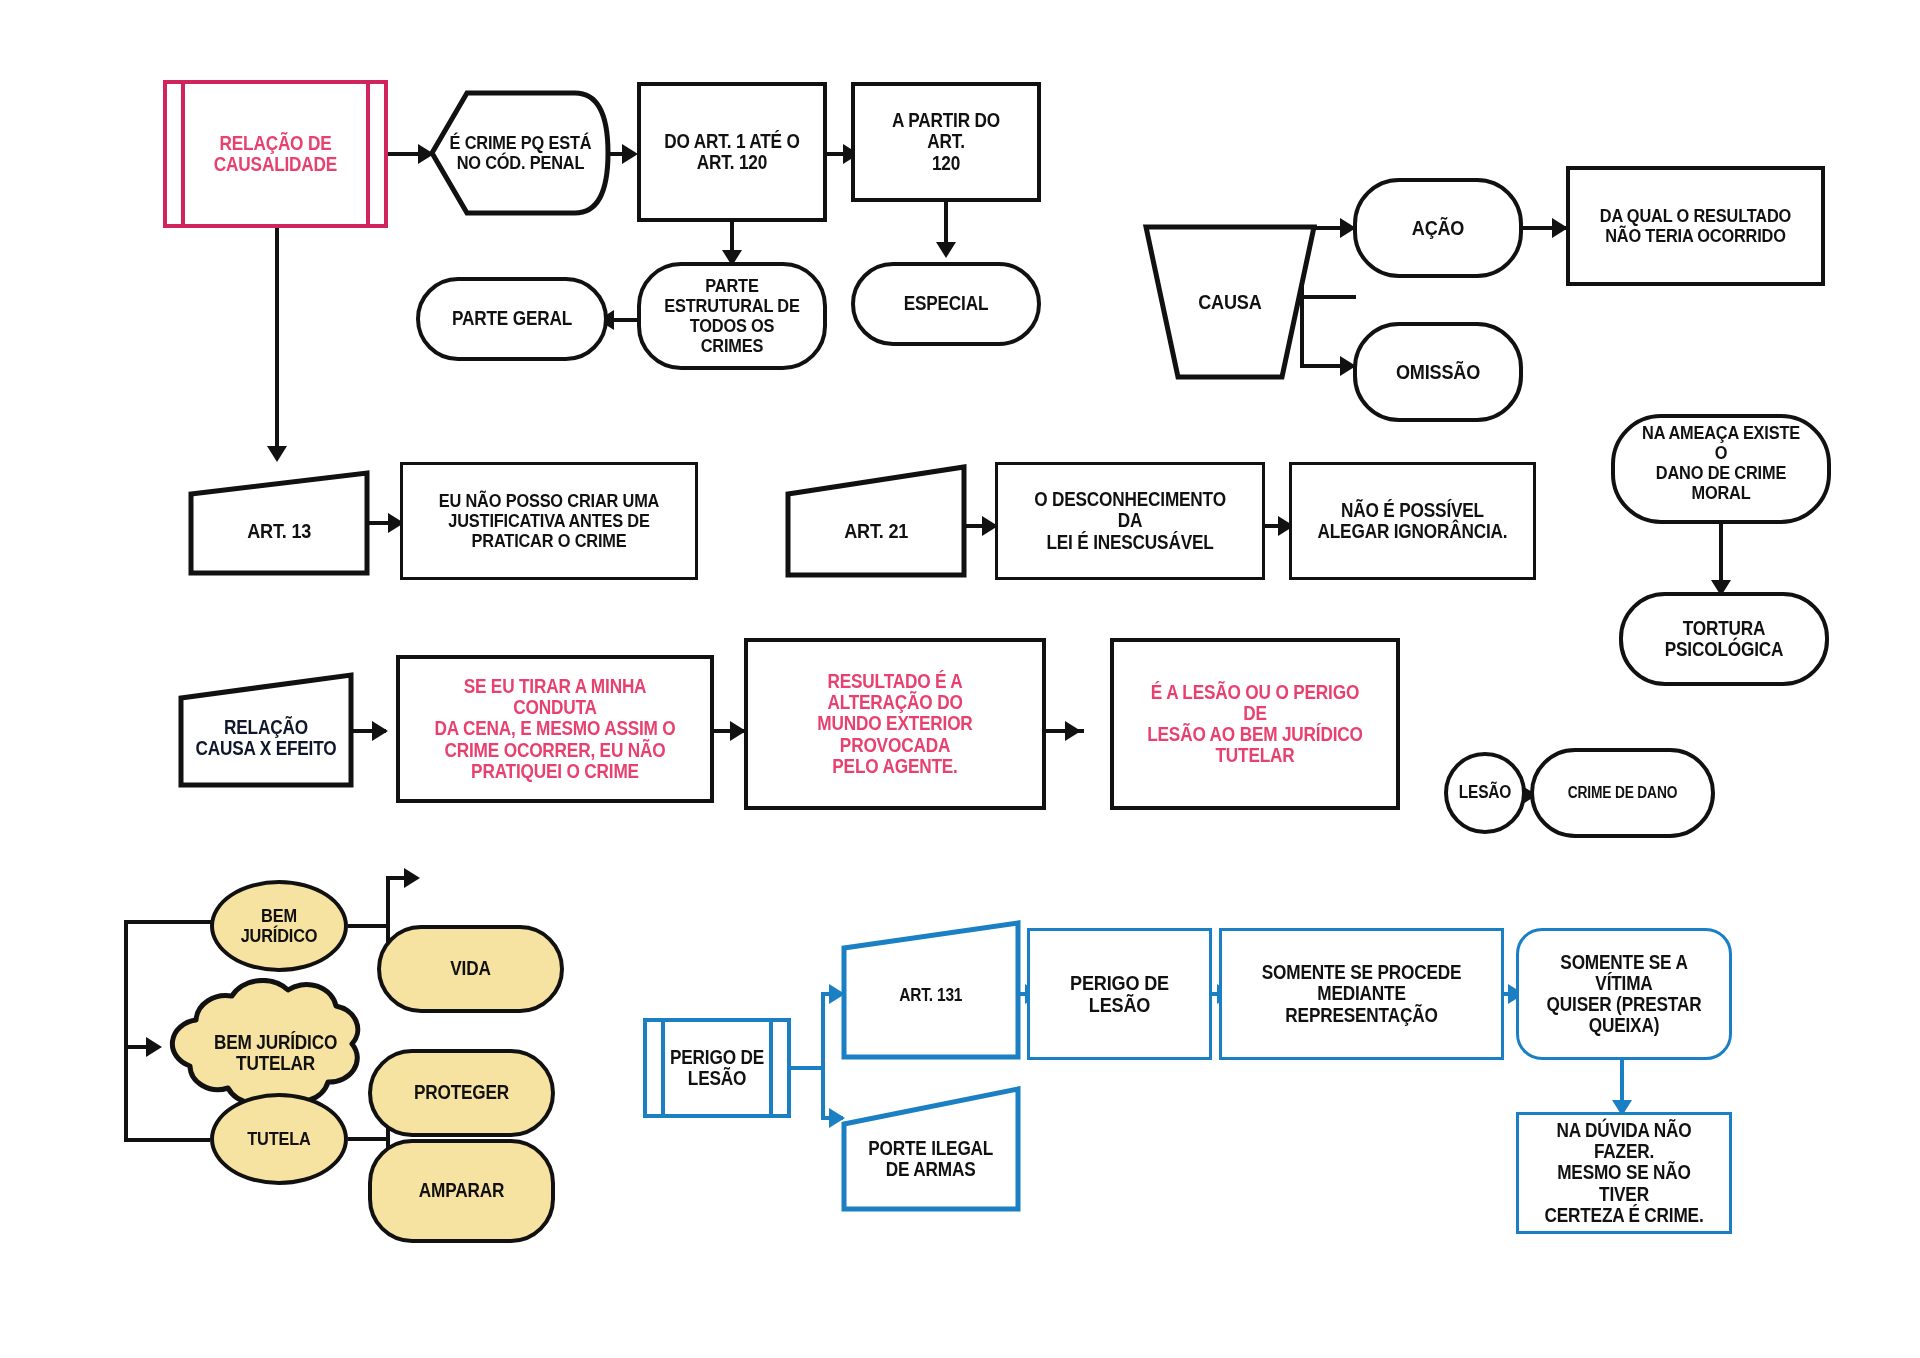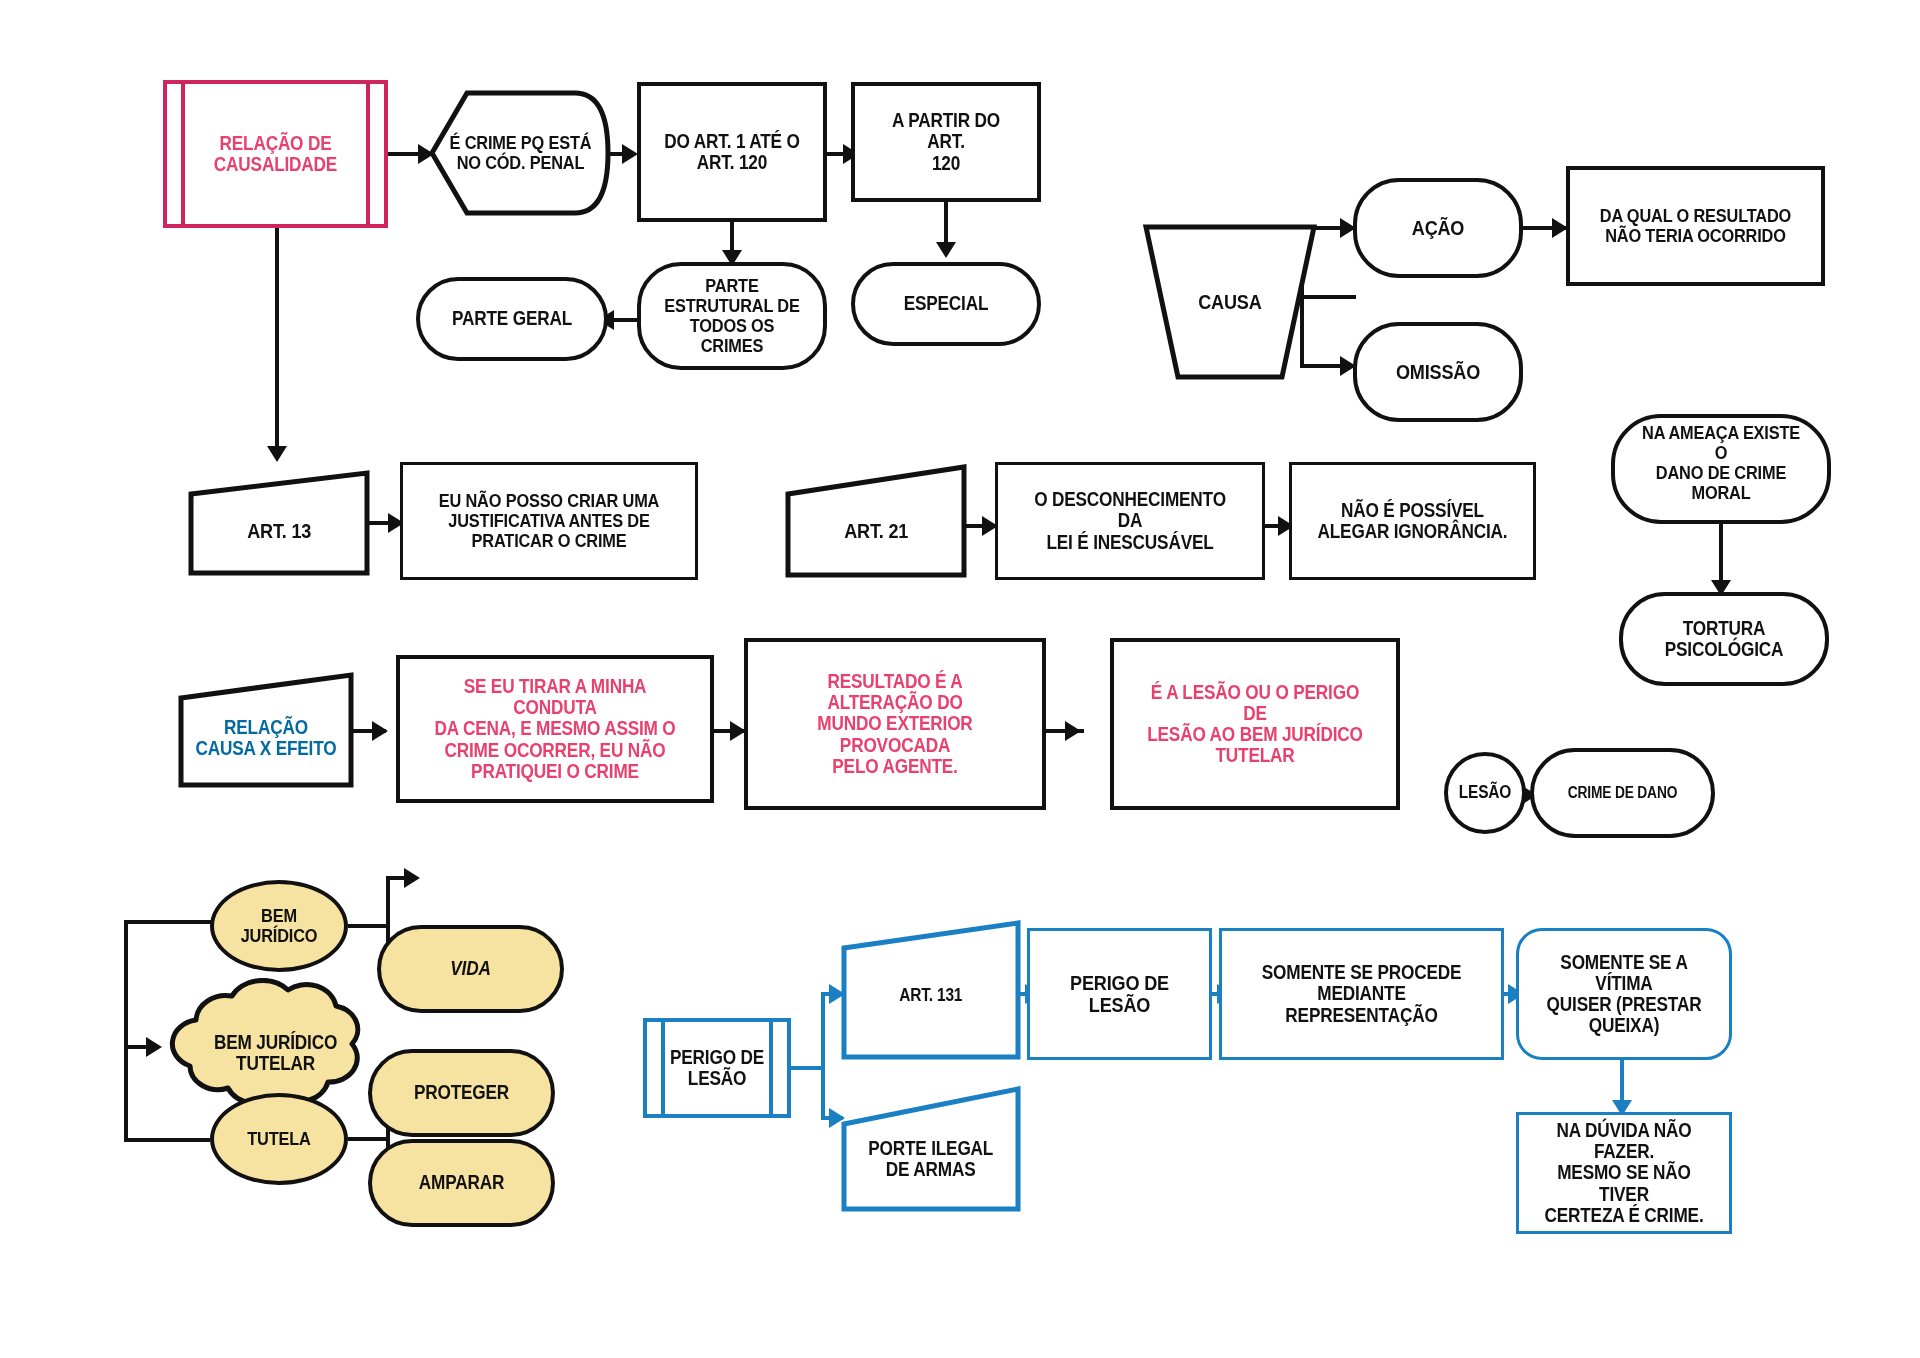--- a/index.html
+++ b/index.html
@@ -235,21 +235,21 @@
 
   <div class="node rect-thin" style="left:1289px;top:462px;width:247px;height:118px;font-size:20px;">
     <span class="lbl">NÃO É POSSÍVEL
 ALEGAR IGNORÂNCIA.</span>
   </div>
 
   <div class="svgnode" style="left:176px;top:670px;width:180px;height:120px;font-size:20px;">
     <svg viewBox="0 0 180 120" preserveAspectRatio="none">
       <path d="M5 28 L175 5 L175 115 L5 115 Z" fill="#ffffff" stroke="#111111" stroke-width="5"></path>
     </svg>
-    <div class="txt" style="color:#0369a1;">
+    <div class="txt" style="color:#0f172a;">
         <span style="position:relative;top:8px;">RELAÇÃO
 CAUSA X EFEITO</span>
       </div>
   </div>
 
   <div class="conn h" style="left:352px;top:729px;width:34px;"></div>
   <div class="arw r" style="left:372px;top:721px;"></div>
 
   <div class="node rect pink" style="left:396px;top:655px;width:318px;height:148px;font-size:20px;">
     <span class="lbl">SE EU TIRAR A MINHA CONDUTA
@@ -296,21 +296,21 @@
   </div>
 
   <div class="conn h" style="left:348px;top:924px;width:42px;"></div>
   <div class="conn v" style="left:386px;top:876px;height:96px;"></div>
   <div class="conn h" style="left:386px;top:876px;width:28px;"></div>
   <div class="arw r" style="left:404px;top:868px;"></div>
   <div class="conn h" style="left:386px;top:968px;width:28px;"></div>
   <div class="arw r" style="left:404px;top:960px;"></div>
 
 
-  <div class="node pill yellowfill" style="left:377px;top:925px;width:187px;height:88px;font-size:20px;border-radius:44px;font-style:italic;">
+  <div class="node pill yellowfill" style="left:377px;top:925px;width:187px;height:88px;font-size:20px;border-radius:44px;">
     <span class="lbl">VIDA</span>
   </div>
 
   <div class="svgnode" style="left:152px;top:978px;width:248px;height:150px;font-size:20px;">
     <svg viewBox="0 0 248 150" preserveAspectRatio="none">
       <path d="M44 42
                a30 26 0 0 1 36 -24
                a34 28 0 0 1 56 -6
                a30 26 0 0 1 48 16
                a28 24 0 0 1 16 38
@@ -334,21 +334,21 @@
   <div class="conn v" style="left:386px;top:1090px;height:96px;"></div>
   <div class="conn h" style="left:386px;top:1090px;width:28px;"></div>
   <div class="arw r" style="left:404px;top:1082px;"></div>
   <div class="conn h" style="left:386px;top:1182px;width:28px;"></div>
   <div class="arw r" style="left:404px;top:1174px;"></div>
 
   <div class="node pill yellowfill" style="left:368px;top:1049px;width:187px;height:88px;font-size:20px;border-radius:44px;">
     <span class="lbl">PROTEGER</span>
   </div>
 
-  <div class="node pill yellowfill" style="left:368px;top:1139px;width:187px;height:88px;font-size:20px;border-radius:44px;">
+  <div class="node pill yellowfill" style="left:368px;top:1139px;width:187px;height:104px;font-size:20px;border-radius:44px;">
     <span class="lbl">AMPARAR</span>
   </div>
 
   <div class="node predef blue" style="left:643px;top:1018px;width:148px;height:100px;font-size:20px;">
     <span class="lbl">PERIGO DE
 LESÃO</span>
   </div>
 
   <div class="conn h blue" style="left:791px;top:1066px;width:34px;"></div>
   <div class="conn v blue" style="left:821px;top:992px;height:124px;"></div>

